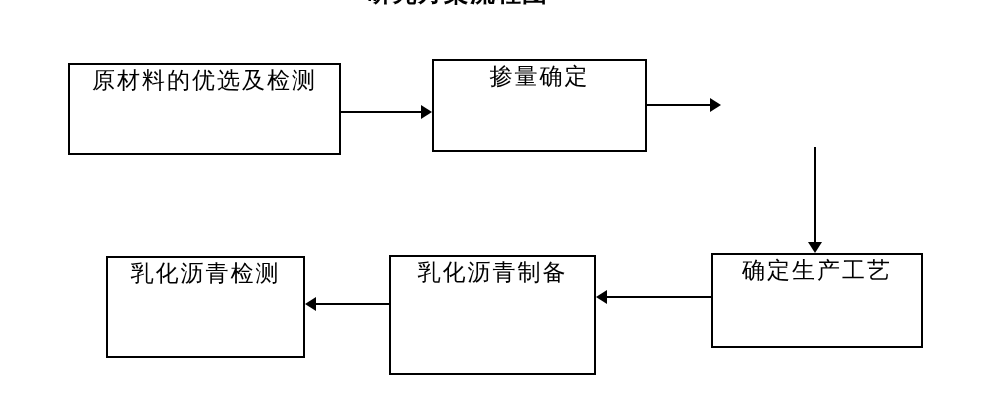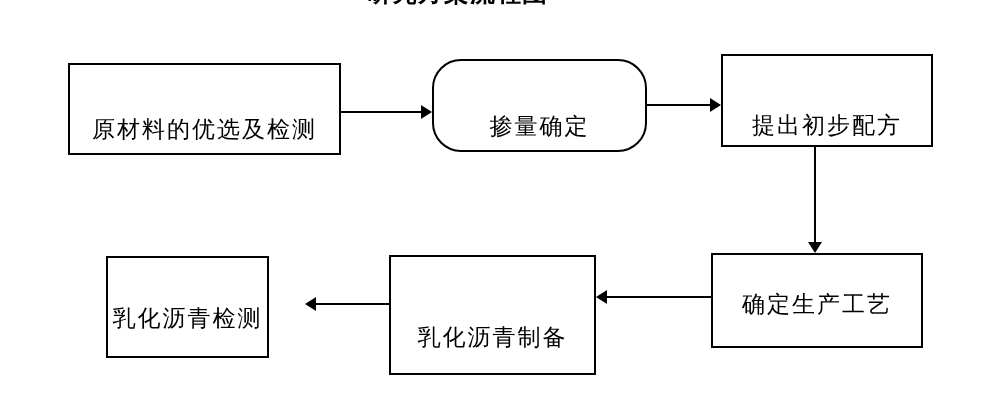--- a/index.html
+++ b/index.html
@@ -27,32 +27,32 @@
     line-height: 1;
     text-align: center;
     letter-spacing: 1px;
     white-space: nowrap;
   }
   .node {
     position: absolute;
     border: 2px solid #000000;
     background: #ffffff;
     display: flex;
-    align-items: flex-end;
+    align-items: flex-start;
     justify-content: center;
     font-size: 23px;
     letter-spacing: 2px;
     box-sizing: border-box;
   }
   .node-1 { left: 68px;  top: 63px;  width: 273px; height: 92px;  padding-bottom: 8px; }
-  .node-2 { left: 432px; top: 59px;  width: 215px; height: 93px;  padding-bottom: 8px; border-radius: 29px; }
+  .node-2 { left: 432px; top: 59px;  width: 215px; height: 93px;  padding-bottom: 8px; }
   .node-3 { left: 721px; top: 54px;  width: 212px; height: 93px;  padding-bottom: 4px; }
   .node-4 { left: 711px; top: 253px; width: 212px; height: 95px;  padding-bottom: 26px; }
   .node-5 { left: 389px; top: 255px; width: 207px; height: 120px; padding-bottom: 20px; }
-  .node-6 { left: 106px; top: 256px; width: 163px; height: 102px; padding-bottom: 22px; }
+  .node-6 { left: 106px; top: 256px; width: 199px; height: 102px; padding-bottom: 22px; }
 
   .arrow-line {
     position: absolute;
     background: #000000;
   }
   .arrow-head {
     position: absolute;
     width: 0;
     height: 0;
   }
@@ -80,23 +80,20 @@
   <div class="diagram-title">研究方案流程图</div>
 
   <div class="node node-1">
     <span>原材料的优选及检测</span>
   </div>
 
   <div class="node node-2">
     <span>掺量确定</span>
   </div>
 
-  <div class="node node-3">
-    <span>提出初步配方</span>
-  </div>
 
   <div class="node node-4">
     <span>确定生产工艺</span>
   </div>
 
   <div class="node node-5">
     <span>乳化沥青制备</span>
   </div>
 
   <div class="node node-6">

